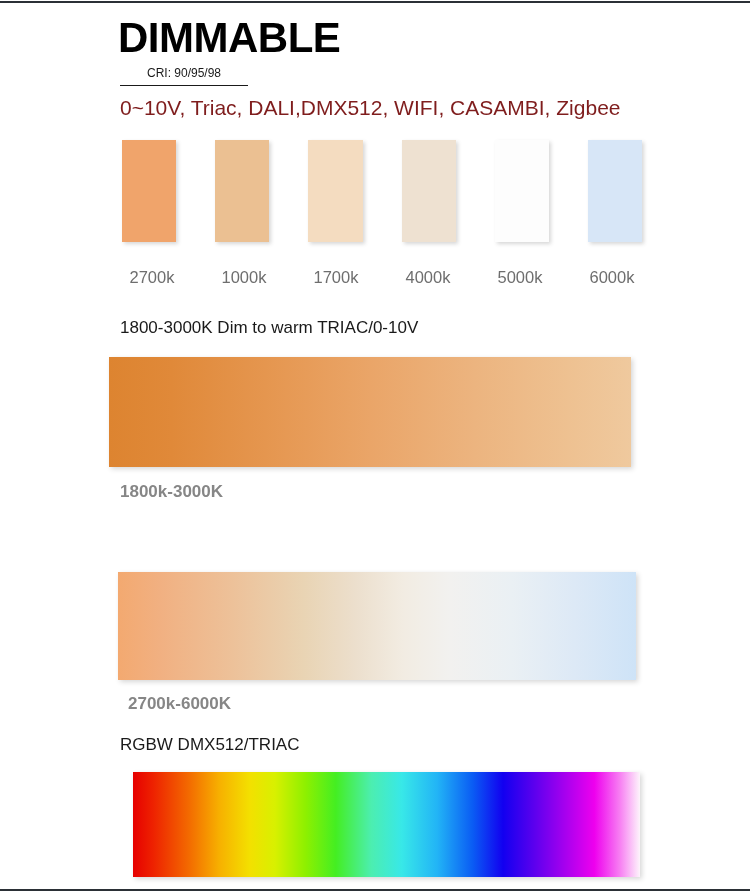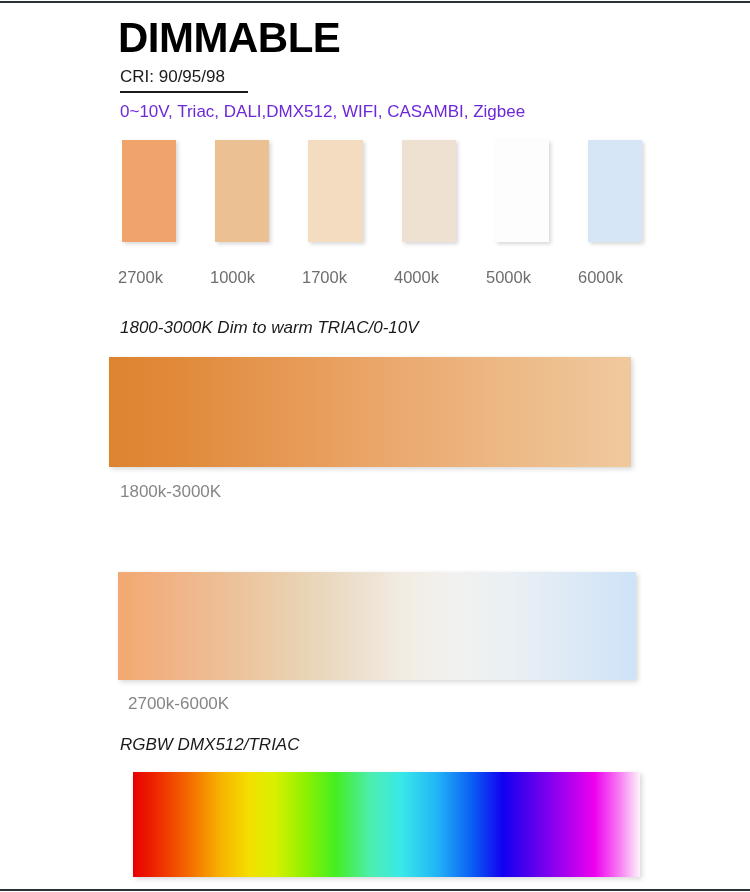--- a/index.html
+++ b/index.html
@@ -1,15 +1,15 @@
 <!DOCTYPE html>
 <html><head>
 <meta charset="utf-8">
 <style>
-  * { box-sizing: border-box; margin: 0; padding: 0; }
+  * { box-sizing: border-box; margin: 0; padding: 0; text-align: center; }
 
   html, body {
     width: 750px;
     height: 892px;
     background: #ffffff;
     font-family: "Liberation Sans", sans-serif;
     overflow: hidden;
   }
 
   .page {
@@ -49,38 +49,38 @@
     line-height: 1.05;
     white-space: nowrap;
   }
 
   .cri-block {
     position: absolute;
     left: 120px;
     top: 66px;
   }
   .cri-text {
-    font-size: 17px;
+    font-size: 12px;
     color: #1a1a1a;
     line-height: 1.3;
     white-space: nowrap;
   }
   .cri-rule {
     width: 128px;
     height: 1.5px;
     background: #1a1a1a;
     margin-top: 3px;
   }
 
   .protocols {
     position: absolute;
     left: 120px;
-    top: 102px;
-    font-size: 17px;
-    color: #6d28d9;
+    top: 96px;
+    font-size: 21px;
+    color: #7f1d1d;
     white-space: nowrap;
   }
 
   
   .swatch-row {
     position: absolute;
     left: 122px;
     top: 140px;
     width: 520px;
     height: 104px;
@@ -109,27 +109,27 @@
     color: #6e6e6e;
     white-space: nowrap;
   }
 
   
   .section-heading {
     position: absolute;
     font-size: 17px;
     color: #1a1a1a;
     white-space: nowrap;
-    font-style: italic;
   }
   .section-caption {
     position: absolute;
     font-size: 17px;
     color: #868686;
     white-space: nowrap;
+    font-weight: bold;
   }
 
   .gradient-bar {
     position: absolute;
     box-shadow: 2px 2px 5px rgba(0,0,0,0.16);
   }
 
   
   #heading-dim2warm { left: 120px; top: 318px; }
   #bar-dim2warm {

